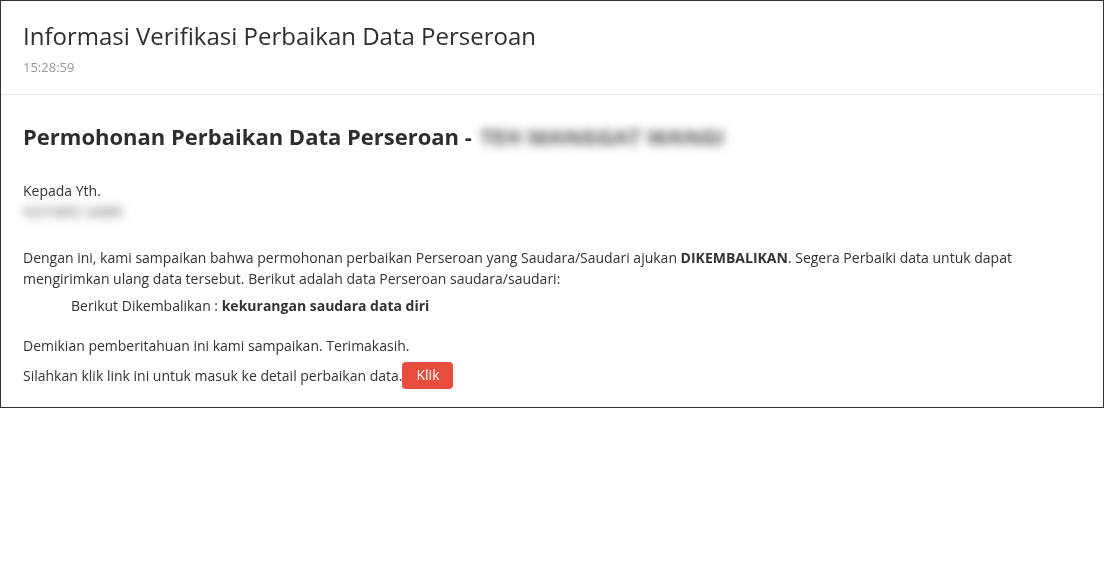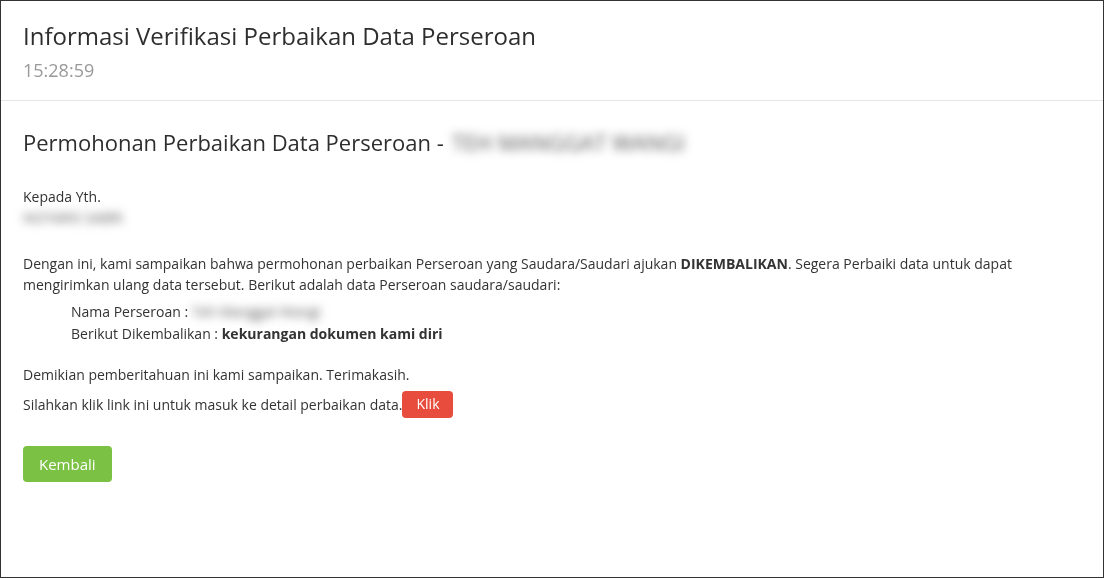--- a/index.html
+++ b/index.html
@@ -9,47 +9,47 @@
     }
     body {
       font-family: "Open Sans", "Helvetica Neue", Helvetica, Arial, sans-serif;
       color: #333;
       font-size: 14px;
       background: #fff;
     }
     .outer-frame {
       border: 1px solid #333;
       width: 1104px;
-      height: 578px;
+      height: 408px;
       margin: 0 auto;
       background: #fff;
       overflow: hidden;
     }
     .panel {
       padding: 18px 22px 24px 22px;
     }
     .page-title {
       font-size: 24px;
       font-weight: 400;
       color: #2e2e2e;
       margin-bottom: 6px;
     }
     .timestamp {
-      font-size: 18px;
+      font-size: 13px;
       color: #999;
       margin-bottom: 18px;
     }
     .divider {
       border: none;
       border-top: 1px solid #e5e5e5;
       margin: 0 -22px 26px -22px;
     }
     .request-heading {
       font-size: 22px;
-      font-weight: 400;
+      font-weight: 700;
       color: #2e2e2e;
       margin-bottom: 30px;
       display: flex;
       align-items: baseline;
       gap: 8px;
       flex-wrap: wrap;
     }
     .blurred-inline {
       filter: blur(5px);
       color: #555;
@@ -131,26 +131,22 @@
     <div class="recipient">
       <span class="blurred-block">NOTARIS SABRI</span>
     </div>
 
     <p class="body-text">
       <span>Dengan ini, kami sampaikan bahwa permohonan perbaikan Perseroan yang Saudara/Saudari ajukan </span><b>DIKEMBALIKAN</b><span>. Segera Perbaiki data untuk dapat mengirimkan ulang data tersebut. Berikut adalah data Perseroan saudara/saudari:</span>
     </p>
 
     <div class="meta-block">
       <div>
-        <span class="meta-label">Nama Perseroan : </span>
-        <span class="blurred-inline">Teh Manggat Wangi</span>
-      </div>
-      <div>
         <span class="meta-label">Berikut Dikembalikan : </span>
-        <b>kekurangan dokumen kami diri</b>
+        <b>kekurangan saudara data diri</b>
       </div>
     </div>
 
     <p class="body-text closing">Demikian pemberitahuan ini kami sampaikan. Terimakasih.</p>
 
     <div class="action-line">
       <span>Silahkan klik link ini untuk masuk ke detail perbaikan data.</span>
       <button class="btn btn-red">Klik</button>
     </div>
 

